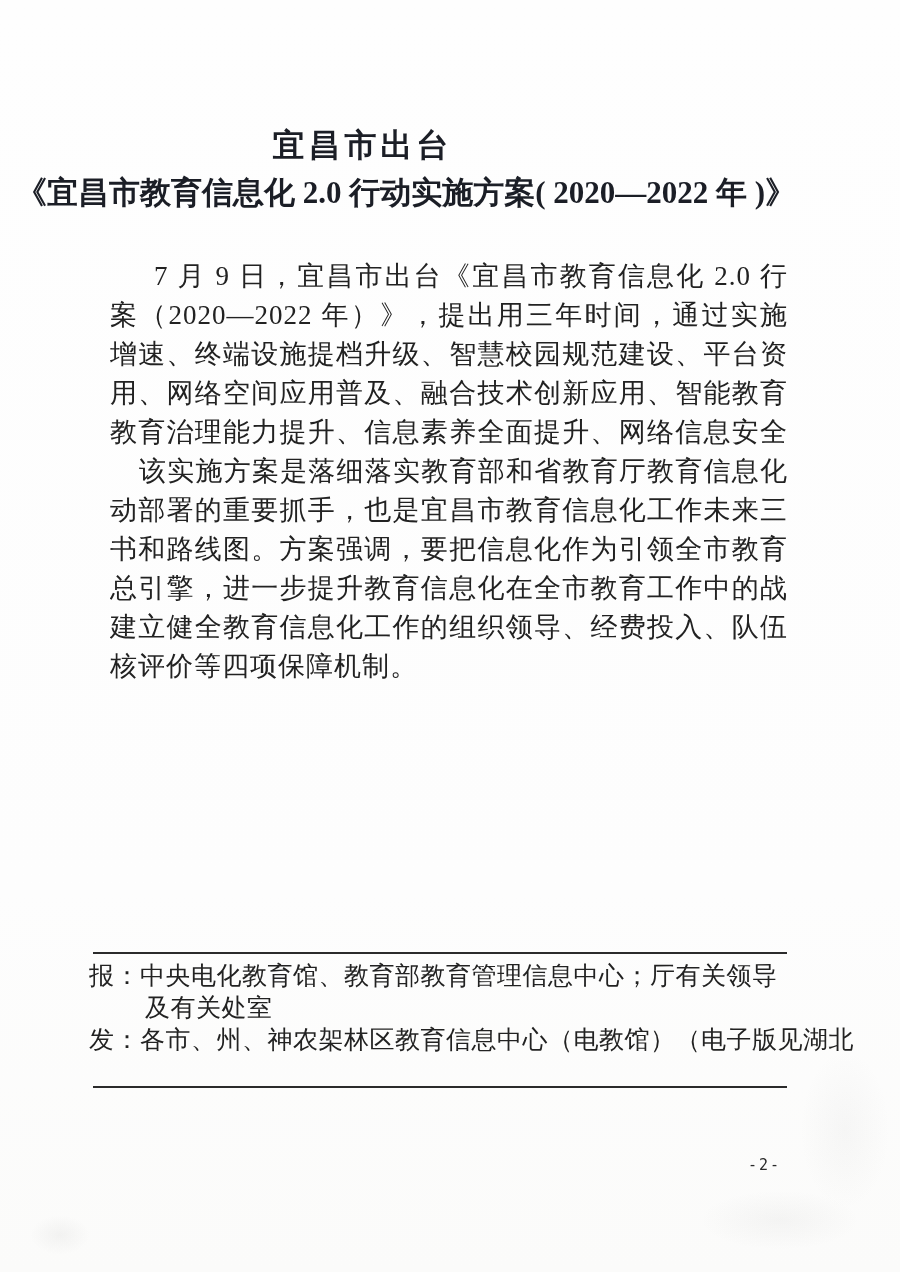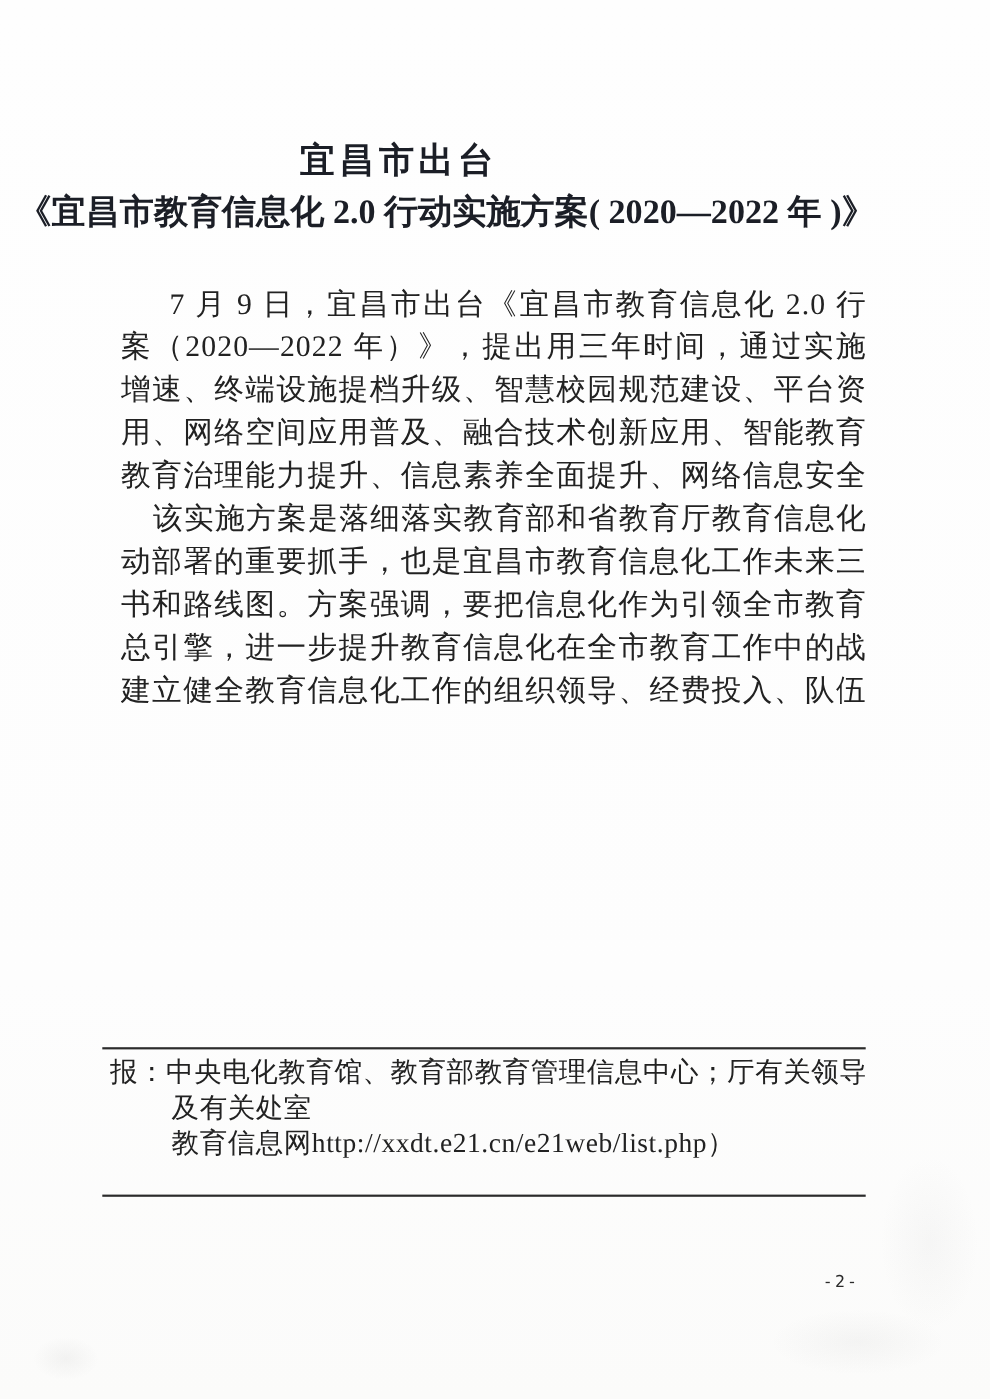--- a/index.html
+++ b/index.html
@@ -64,21 +64,21 @@
   .rule {
     position: absolute;
     left: 93px; width: 694px; height: 2px;
     background: #2b2b2b;
   }
   .rule.top { top: 952px; }
   .rule.bottom { top: 1086px; }
 
   .footer-block {
     position: absolute;
-    left: 100px; top: 960px; width: 690px;
+    left: 89px; top: 960px; width: 690px;
   }
   .fl {
     height: 32px;
     line-height: 32px;
     font-size: 25px;
     letter-spacing: 0.5px;
     white-space: nowrap;
     color: #222;
   }
   .fl.hang { padding-left: 56px; font-family: Liberation Serif, serif; }
@@ -104,28 +104,29 @@
     <div class="bl jl ind-a">7 月 9 日，宜昌市出台《宜昌市教育信息化 2.0 行动实施方</div>
     <div class="bl jl">案（2020—2022 年）》，提出用三年时间，通过实施宽带网络提质</div>
     <div class="bl jl">增速、终端设施提档升级、智慧校园规范建设、平台资源深化应</div>
     <div class="bl jl">用、网络空间应用普及、融合技术创新应用、智能教育探索推广、</div>
     <div class="bl jl">教育治理能力提升、信息素养全面提升、网络信息安全保护等“十</div>
     <div class="bl jl ind-b">该实施方案是落细落实教育部和省教育厅教育信息化 2.0 行</div>
     <div class="bl jl">动部署的重要抓手，也是宜昌市教育信息化工作未来三年的任务</div>
     <div class="bl jl">书和路线图。方案强调，要把信息化作为引领全市教育现代化的</div>
     <div class="bl jl">总引擎，进一步提升教育信息化在全市教育工作中的战略地位，</div>
     <div class="bl jl">建立健全教育信息化工作的组织领导、经费投入、队伍建设、考</div>
+    <div class="bl">核评价等四项保障机制。</div>
   </div>
 
   <div class="rule top"></div>
 
   <div class="footer-block">
     <div class="fl">报：中央电化教育馆、教育部教育管理信息中心；厅有关领导</div>
     <div class="fl hang">及有关处室</div>
-    <div class="fl hang">教育信息网http://xxdt.e21.cn/e21web/list.php）</div>
+    <div class="fl">发：各市、州、神农架林区教育信息中心（电教馆）（电子版见湖北</div>
   </div>
 
   <div class="rule bottom"></div>
 
   <div class="page-number">-2-</div>
 
   <div class="smudge s1"></div>
   <div class="smudge s2"></div>
   <div class="smudge s3"></div>
 

